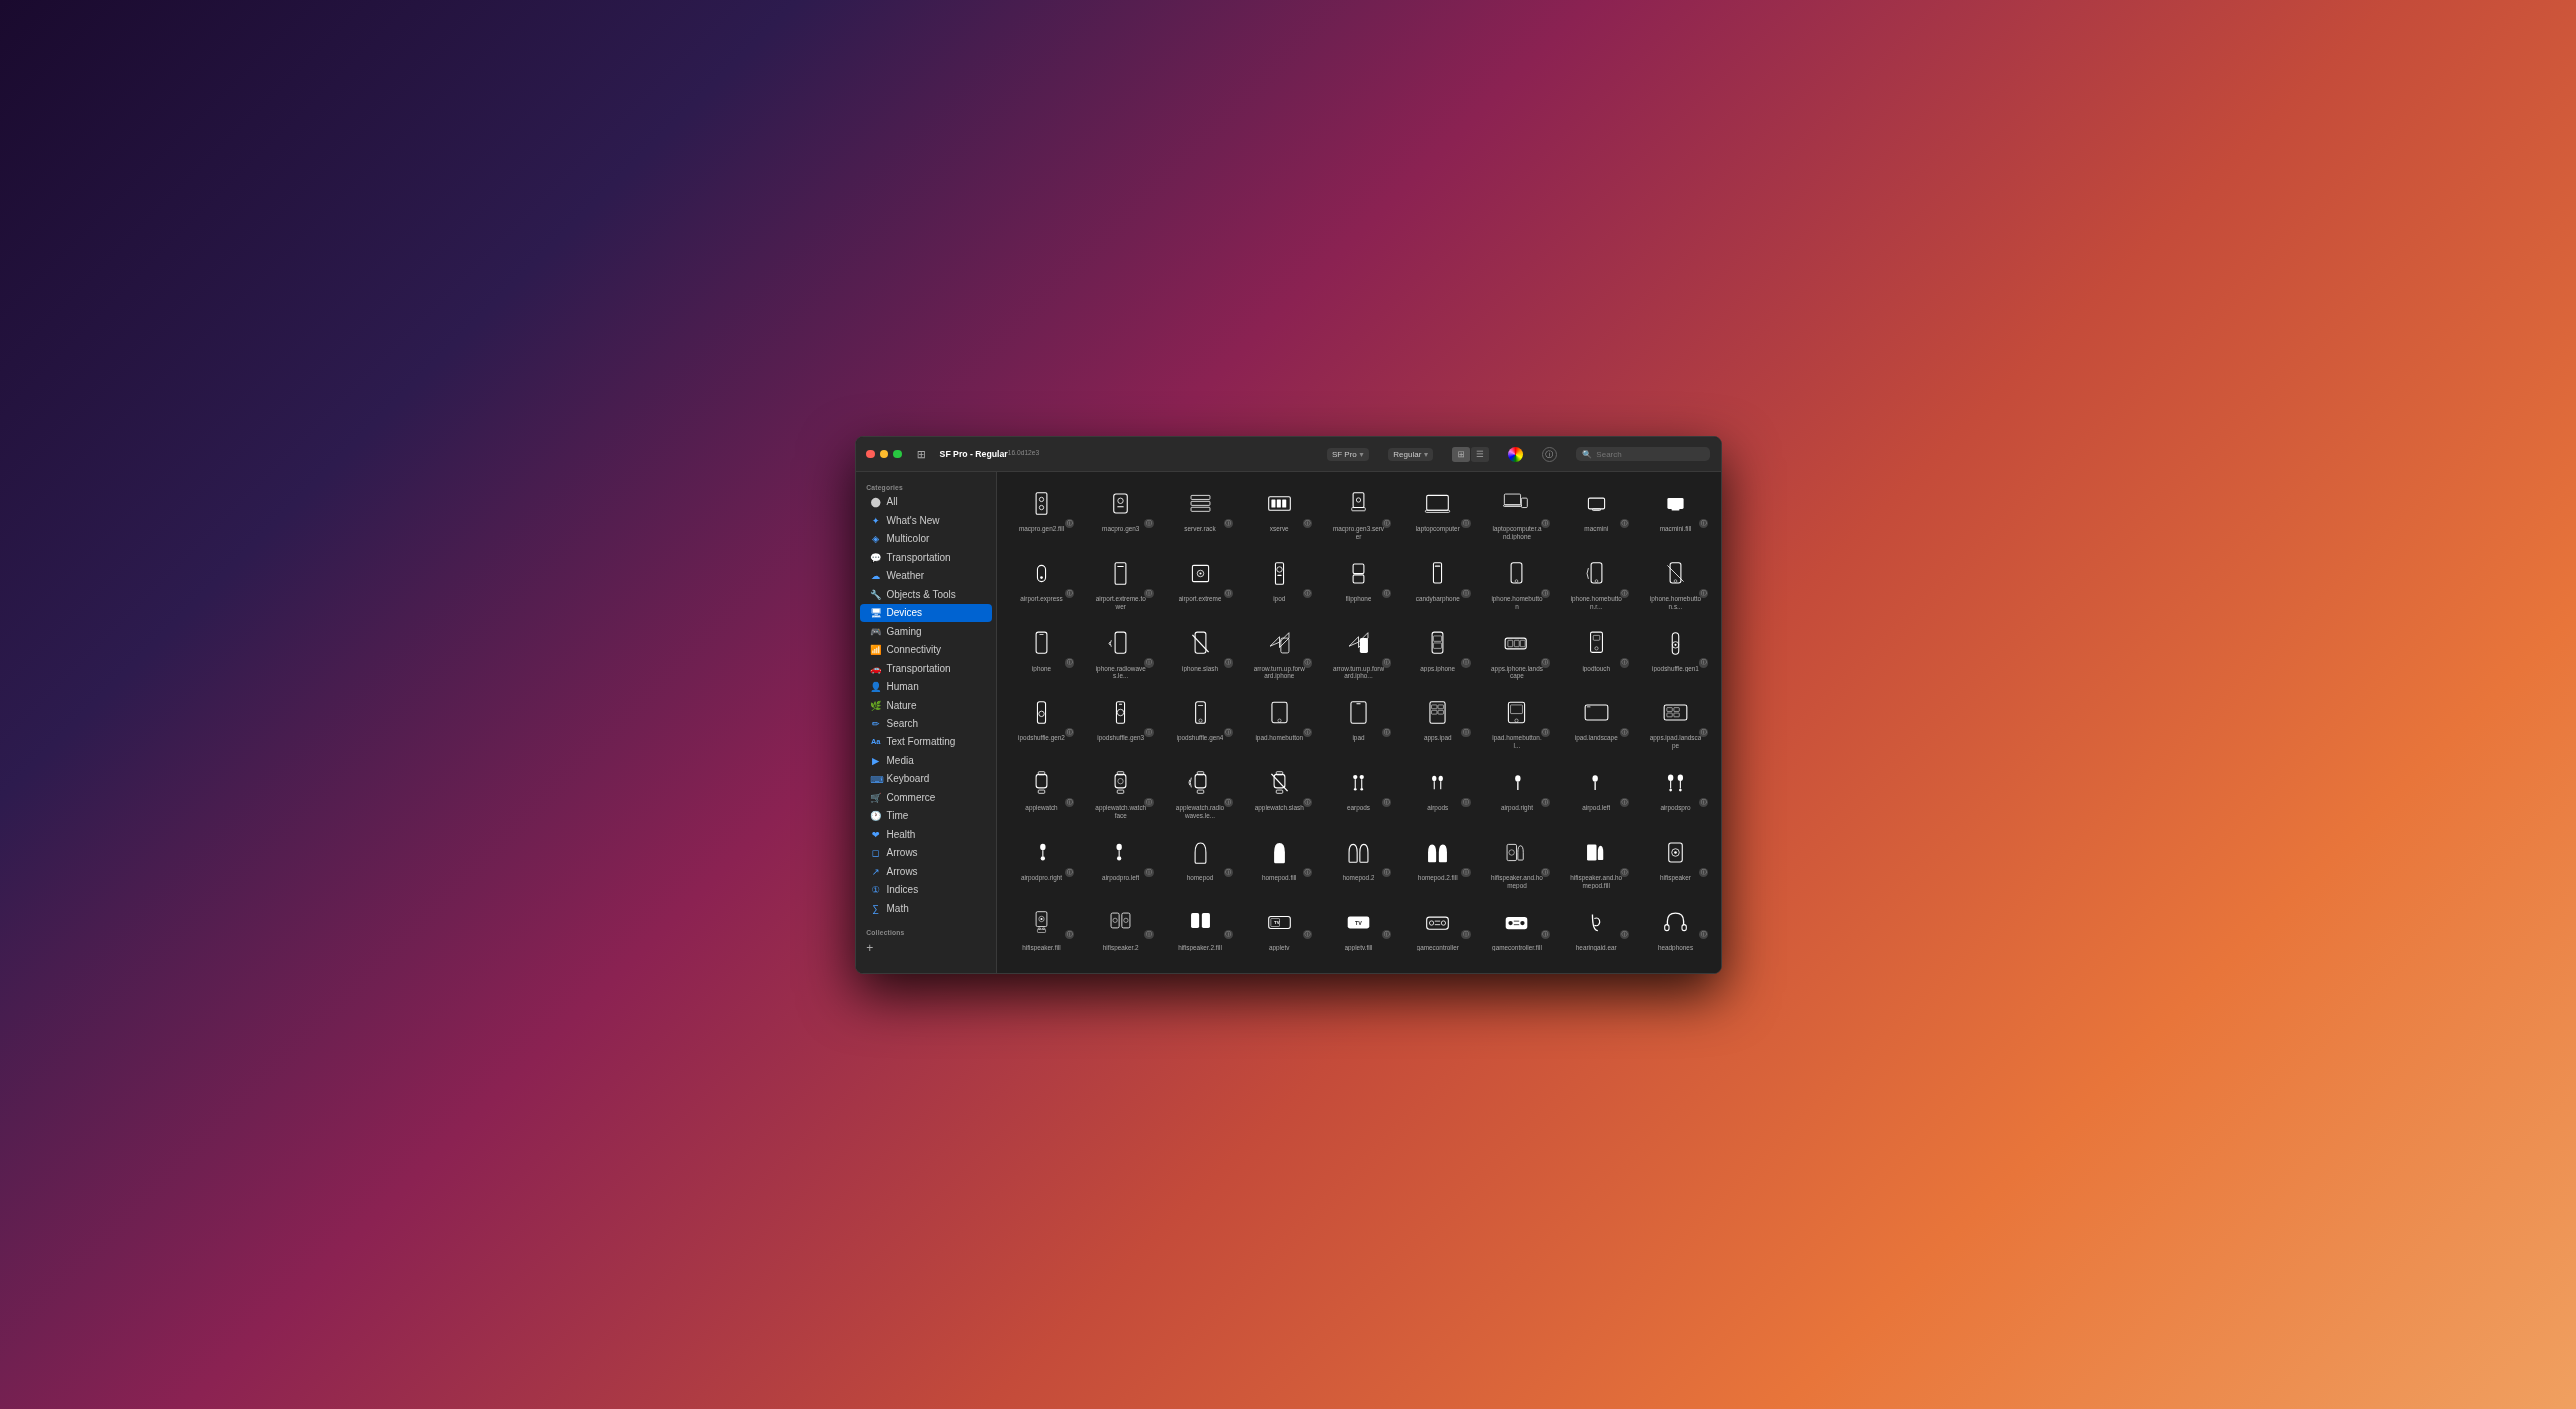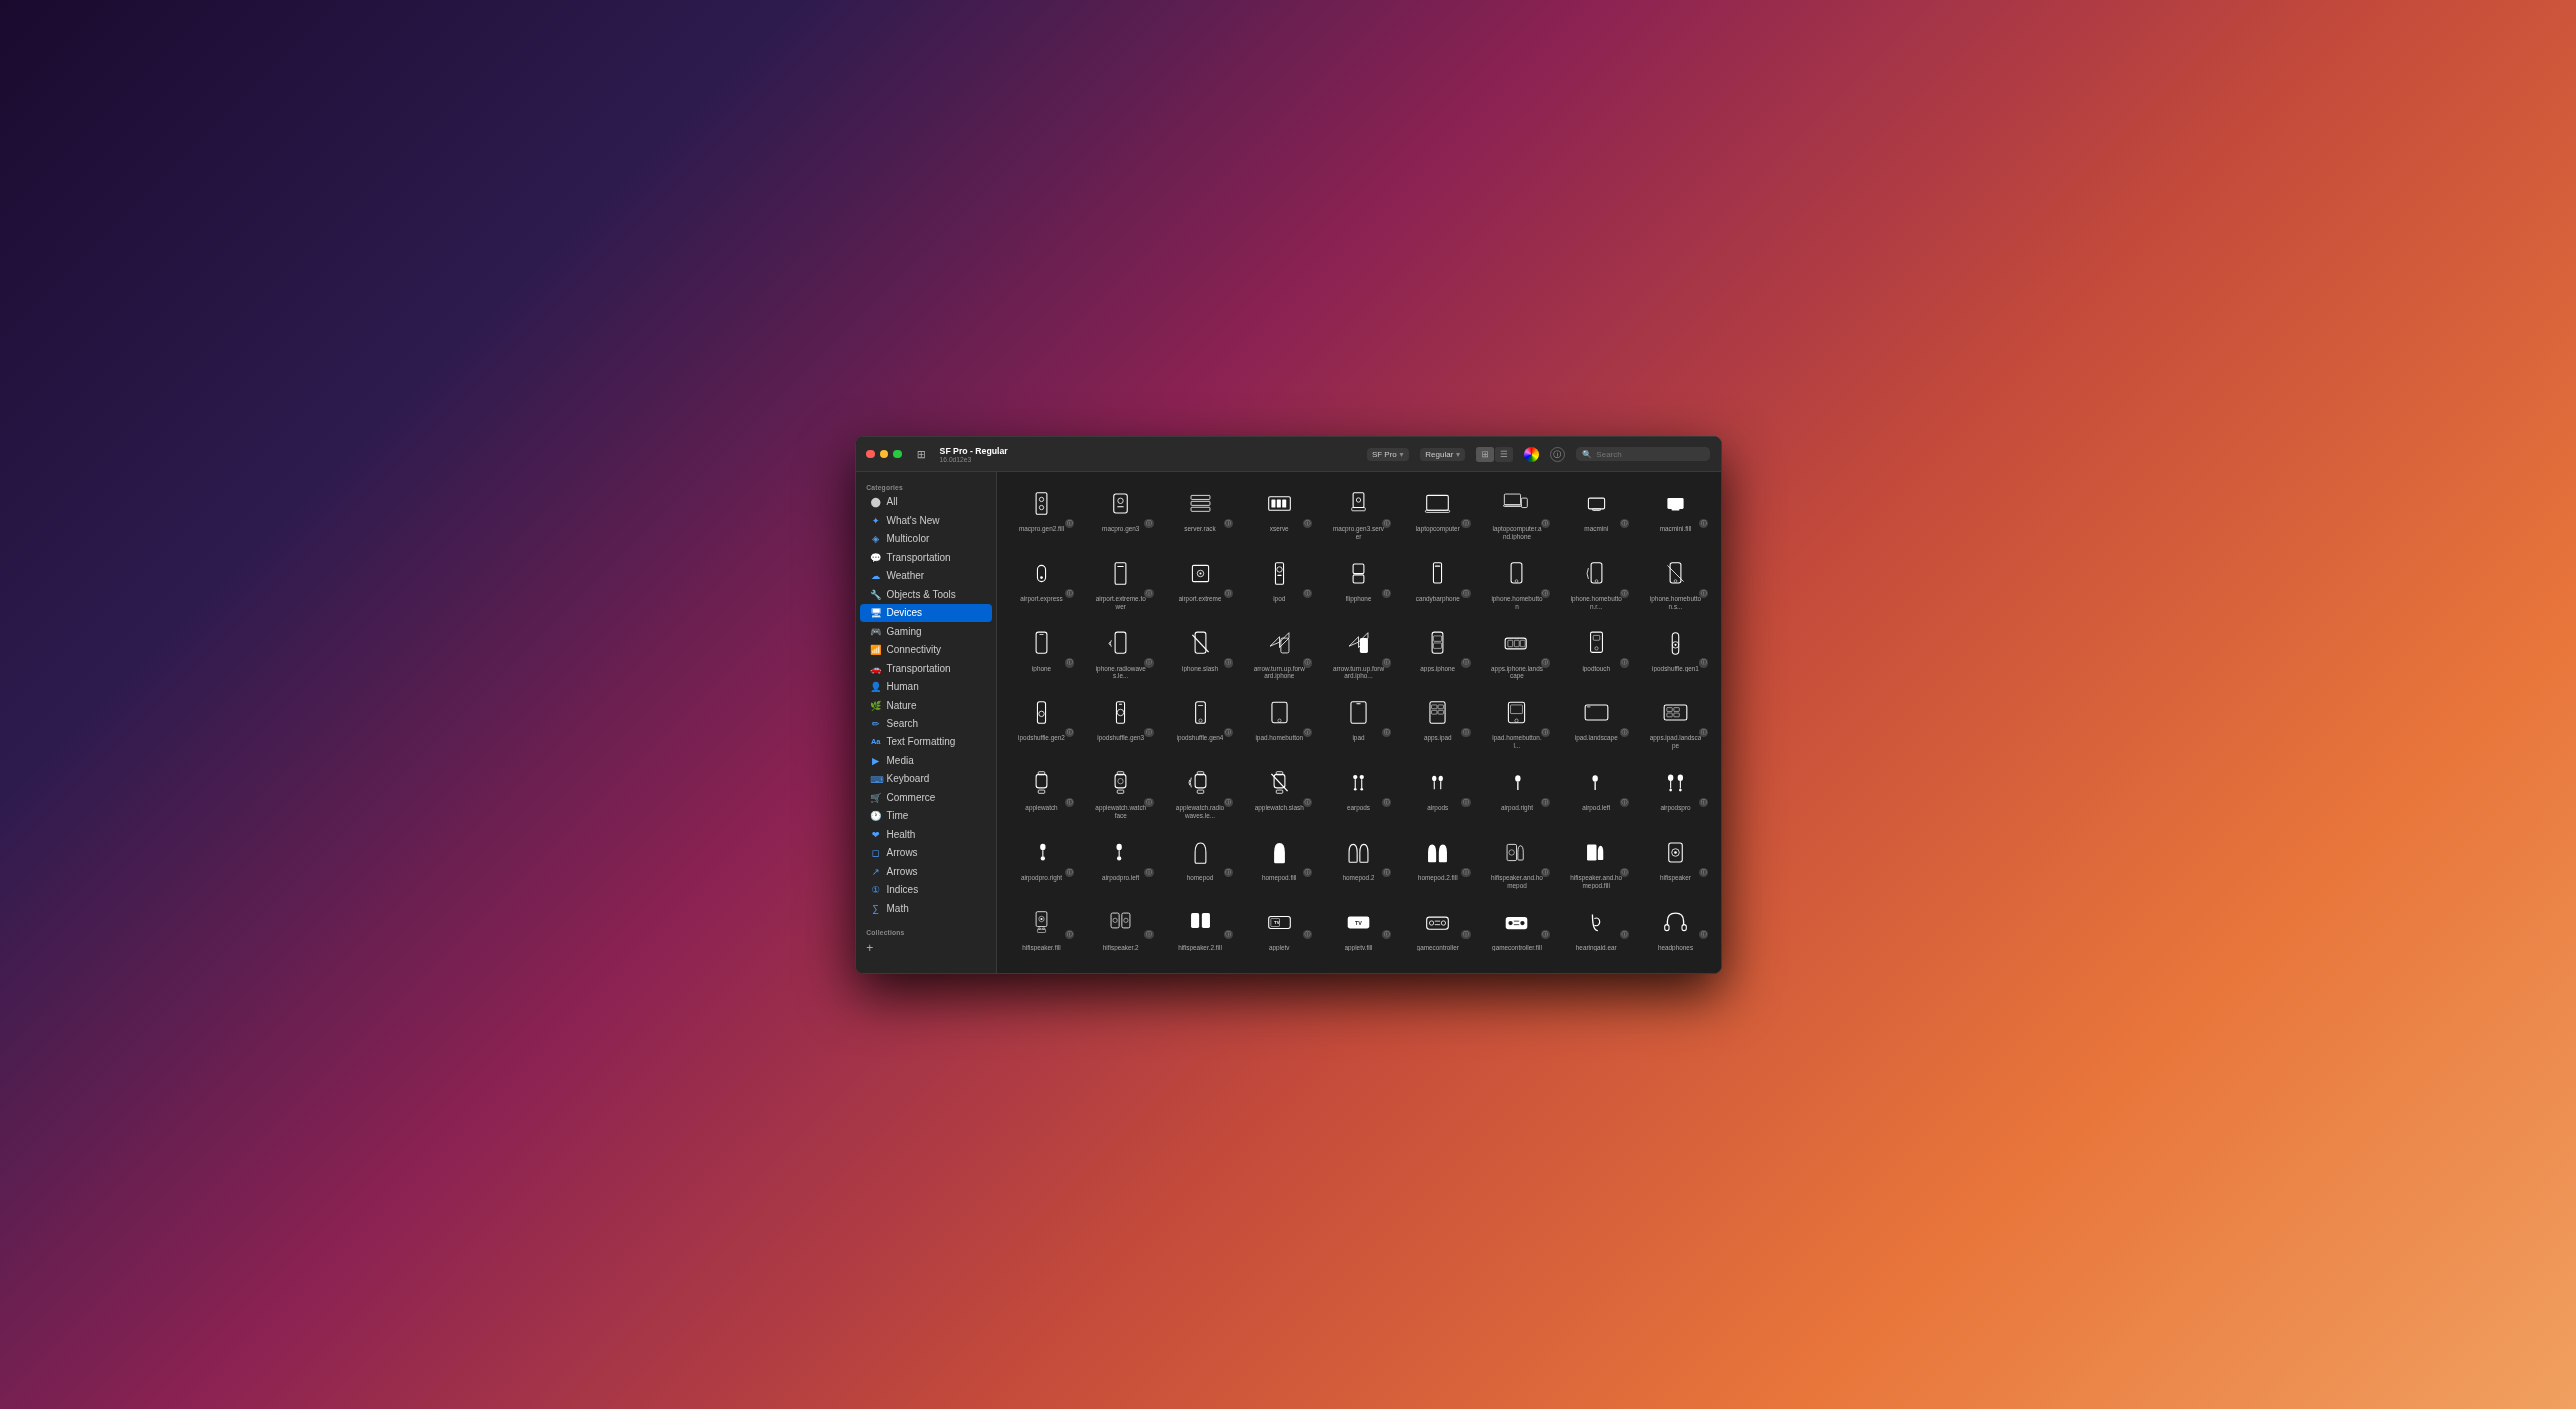--- a/index.html
+++ b/index.html
@@ -38,26 +38,26 @@
     .tl { width: 8.7px; height: 8.7px; border-radius: 50%; }
     .tl-red { background: #ff5f57; }
     .tl-yellow { background: #febc2e; }
     .tl-green { background: #28c840; }
     .sidebar-toggle {
       width: 15px; height: 15px;
       display: flex; align-items: center; justify-content: center;
       cursor: pointer; margin-left: 6.7px; color: #aaa; font-size: 10.8px;
     }
     .titlebar-title {
-      display: flex; flex-direction: column; margin-left: 5.4px;
+      display: flex; flex-direction: row; margin-left: 5.4px;
     }
     .title-main { color: #fff; font-size: 8.7px; font-weight: 600; }
     .title-sub { color: #888; font-size: 6.7px; }
     .titlebar-controls {
-      display: flex; align-items: center; gap: 11px; margin-left: auto;
+      display: flex; align-items: center; gap: 19px; margin-left: auto;
     }
     .font-selector {
       display: flex; align-items: center; gap: 2.7px;
       background: #3a3a3a; border-radius: 4px; padding: 2px 5.4px;
       color: #ccc; font-size: 8px; cursor: pointer;
     }
     .view-toggle { display: flex; gap: 1.3px; }
     .view-btn {
       width: 17.5px; height: 15px; background: #3a3a3a; border-radius: 2.7px;
       display: flex; align-items: center; justify-content: center;

